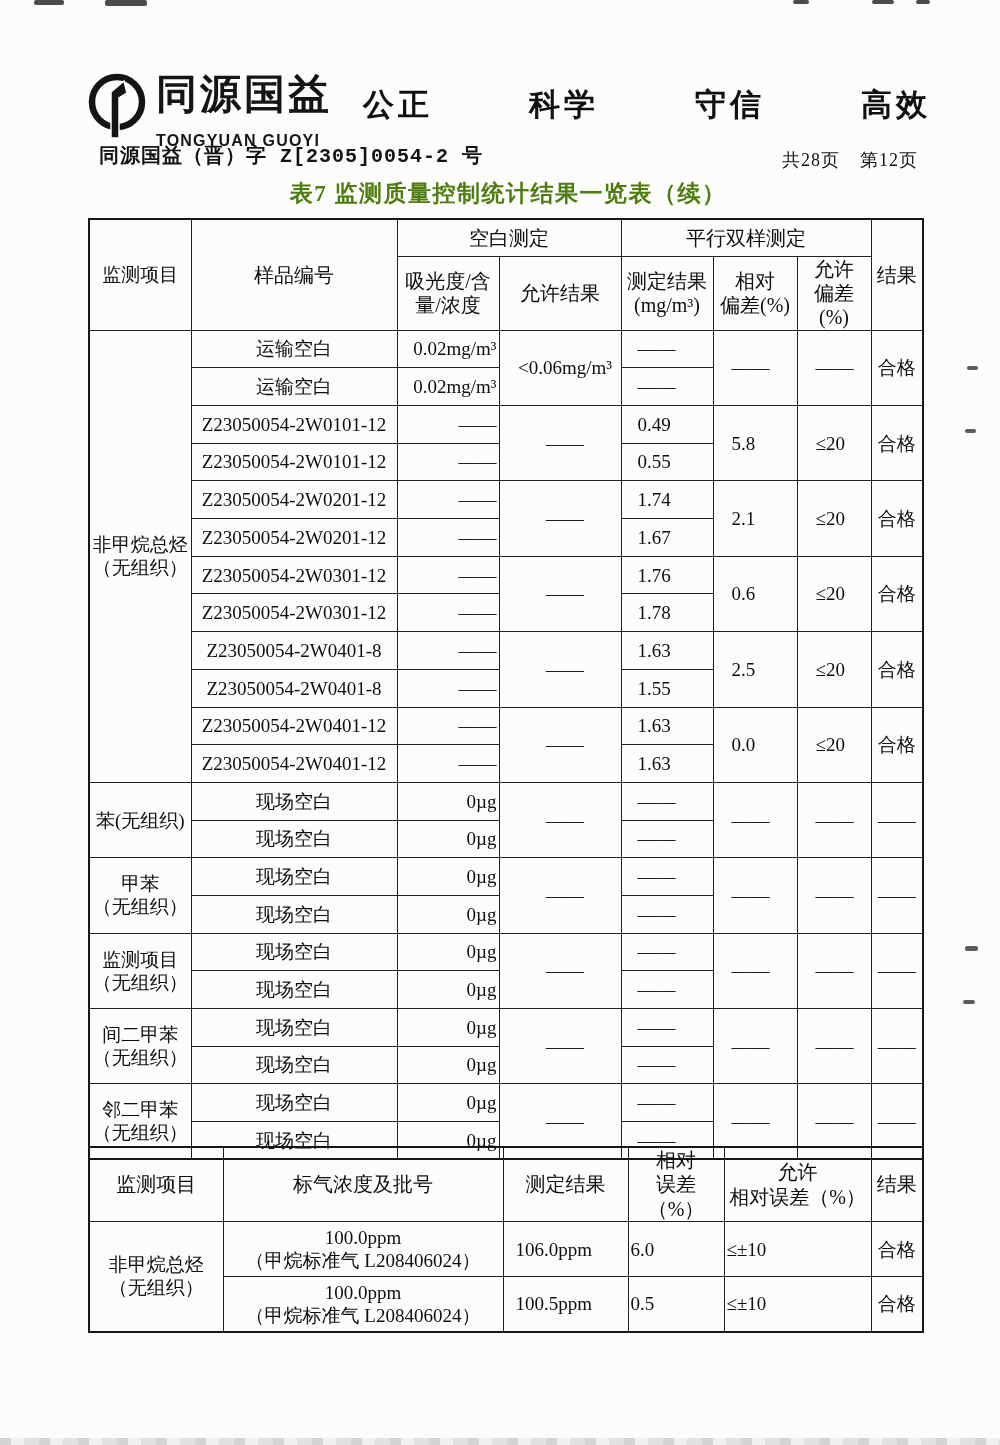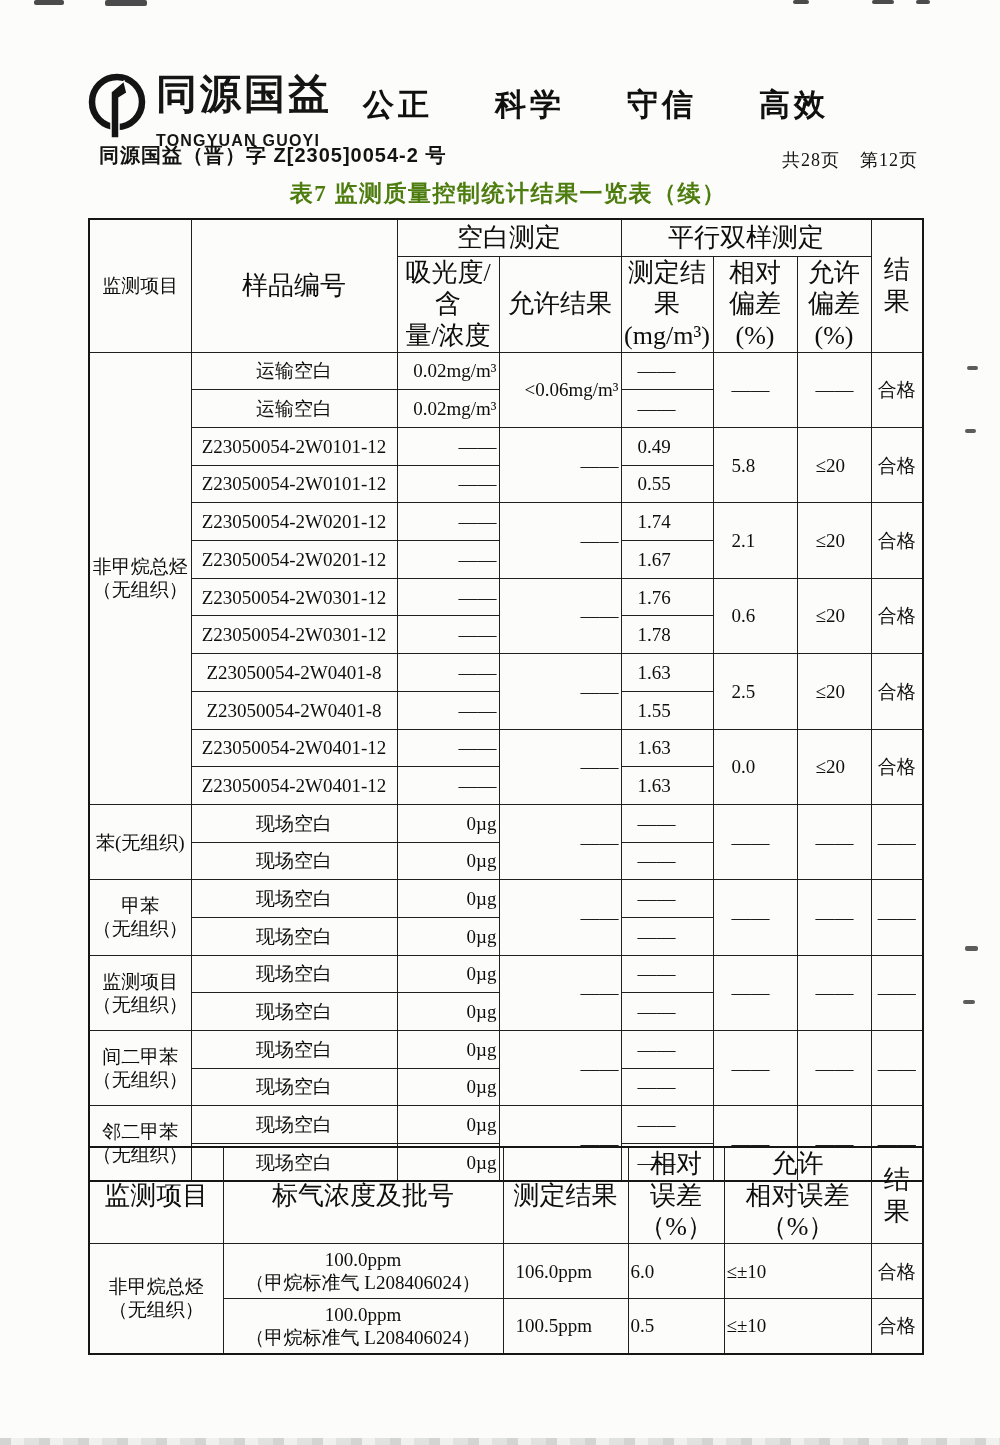--- a/index.html
+++ b/index.html
@@ -9,46 +9,46 @@
     font-family:"Liberation Serif","DejaVu Serif",serif;color:#111;overflow:hidden;
   }
   
   .logo{position:absolute;left:84px;top:72px;display:flex;align-items:flex-start;}
   .logo svg{width:66px;height:70px;display:block;}
   .logo-text{margin-left:6px;}
   .logo-cn{font-family:"Liberation Sans","DejaVu Sans",sans-serif;font-weight:bold;
     font-size:41px;letter-spacing:3px;line-height:1.1;color:#151515;}
   .logo-en{font-family:"Liberation Sans","DejaVu Sans",sans-serif;font-weight:bold;
     font-size:16px;letter-spacing:1.2px;color:#151515;margin-top:15px;}
-  .slogan{position:absolute;left:363px;top:84px;display:flex;gap:62px;
+  .slogan{position:absolute;left:363px;top:84px;display:flex;gap:96px;
     font-weight:bold;font-size:31px;letter-spacing:4px;color:#101010;}
   .docline{position:absolute;left:99px;top:142px;
-    font-family:Liberation Sans, sans-serif;font-weight:bold;
+    font-family:Liberation Mono, monospace;font-weight:bold;
     font-size:20px;letter-spacing:1px;color:#131313;}
   .pageinfo{position:absolute;left:782px;top:148px;font-size:18px;color:#131313;
     display:flex;gap:20px;letter-spacing:1px;}
   .title{position:absolute;left:8px;top:178px;width:1000px;text-align:center;
     font-weight:bold;font-size:23px;letter-spacing:1.5px;color:#4d7c0f;}
   
   table{border-collapse:collapse;table-layout:fixed;position:absolute;left:88px;
     background:transparent;}
   #t1{top:218px;width:834px;}
   #t2{top:1146px;width:834px;}
   table{border:2.5px solid #161616;}
   td{border:1.6px solid #202020;text-align:center;vertical-align:middle;
     font-size:19px;line-height:1.22;padding:0 2px;white-space:pre-line;
     overflow:hidden;color:#0e0e0e;}
   #t1 tbody tr{height:37.7px;}
   #t1 tbody tr:nth-child(1){height:37px;}
   #t1 tbody tr:nth-child(2){height:63px;padding-left:38px;}
   #t2 tbody tr{height:55px;}
-  .hd{text-align:center !important;padding:0 2px !important;font-size:26px;}
+  .hd{text-align:center !important;padding:0 2px !important;font-size:20px;}
   #t1 .c0{font-size:19px;padding:0 1px;}
   #t1 .c2{text-align:right;padding-left:14px;}
-  #t1 .c3{text-align:right;padding-left:12px;}
+  #t1 .c3{text-align:center;padding-left:12px;}
   #t1 .c4{text-align:left;padding-left:16px;margin-left:28px;}
   #t1 .c5,#t1 .c6{text-align:left;padding-left:18px;}
   #t2 .c2{text-align:left;padding-left:12px;}
   #t2 .c3,#t2 .c4{text-align:left;}
   
   .speck{position:absolute;background:#2c2c2c;border-radius:2px;opacity:.85;}
   .mark{position:absolute;background:#333;border-radius:2px;opacity:.8;}
   .scan-edge{position:absolute;left:0;bottom:0;width:1000px;height:7px;opacity:.5;
     background:repeating-linear-gradient(90deg,#a8aeaa 0 11px,#e3e6e3 11px 24px,#c3c9c5 24px 39px);}
 </style>

